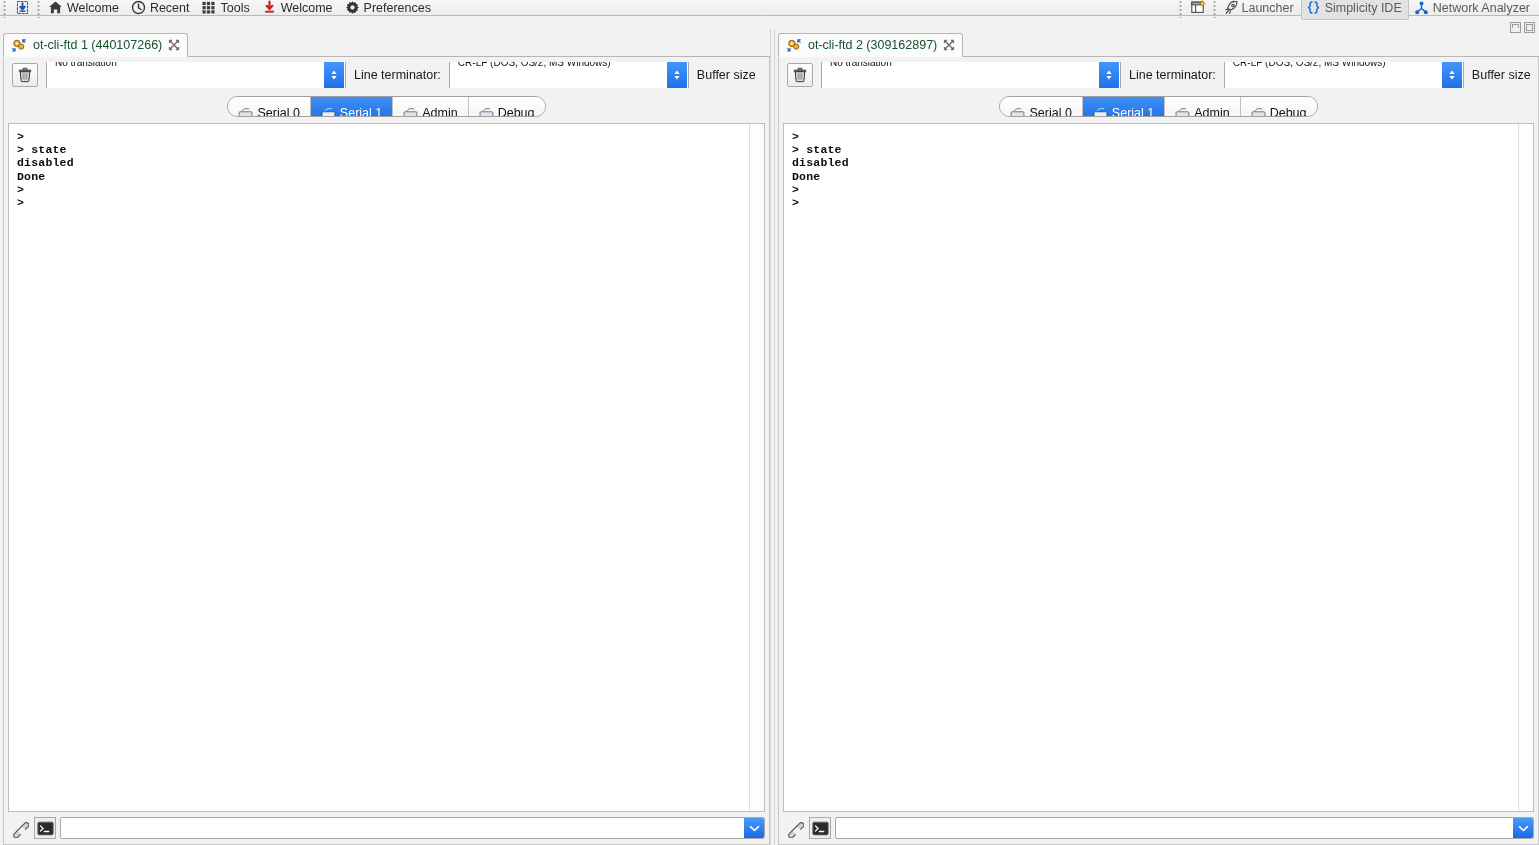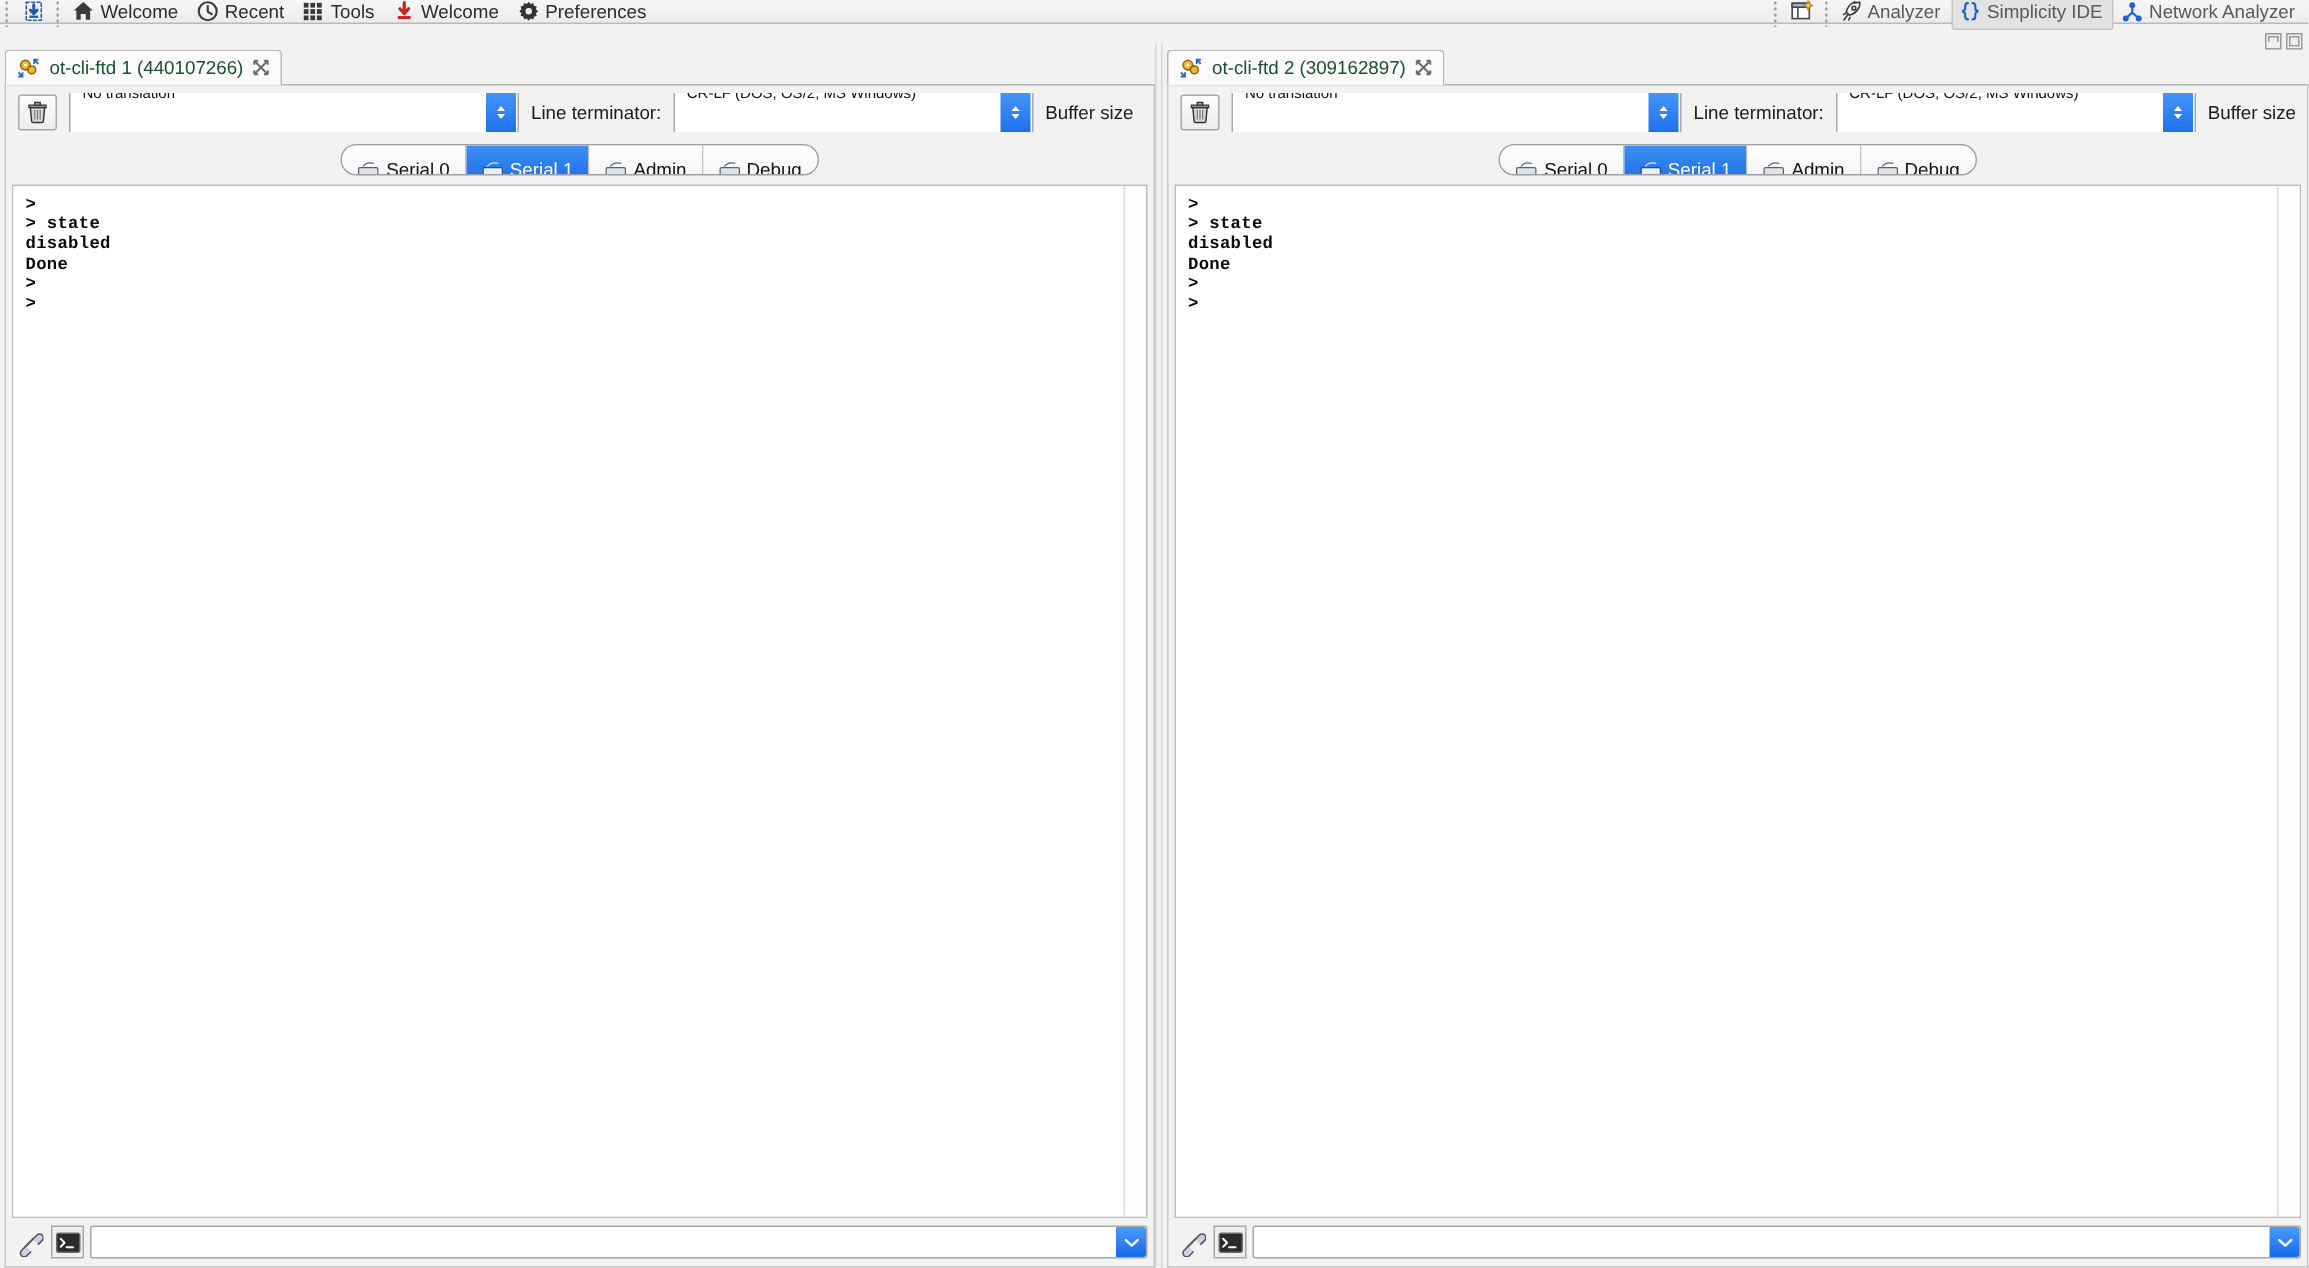--- a/index.html
+++ b/index.html
@@ -389,21 +389,21 @@
     <div class="grip"></div>
 
     <div class="tb-item muted">
       <span class="ico">
         <svg width="14" height="15" viewBox="0 0 14 16">
           <path d="M9.6 1.4c-3 1.1-5.4 4.3-6 7.2l2.2 2.2c2.9-.7 6-3.1 7.1-6.1.3-.9.4-2 .3-3-1-.1-2.1 0-3.6.4z" fill="none" stroke="#3a3a3a" stroke-width="1.15"></path>
           <circle cx="9.1" cy="5.8" r="1.35" fill="none" stroke="#3a3a3a" stroke-width="1.15"></circle>
           <path d="M4.6 10.6 1.9 14.2M3.3 9.5l-1.7.9M6.3 12.4l-.9 1.7" fill="none" stroke="#3a3a3a" stroke-width="1.15" stroke-linecap="round"></path>
         </svg>
       </span>
-      <span>Analyzer</span>
+      <span>Launcher</span>
     </div>
 
     <div class="tb-item active muted">
       <span class="ico">
         <svg width="15" height="15" viewBox="0 0 16 16">
           <path d="M6.4 2.2c-1.6 0-2 .8-2 2.1v1.5c0 1-.5 1.6-1.5 1.8v.8c1 .2 1.5.8 1.5 1.8v1.5c0 1.3.4 2.1 2 2.1" fill="none" stroke="#1a62d0" stroke-width="1.5" stroke-linecap="round"></path>
           <path d="M9.6 2.2c1.6 0 2 .8 2 2.1v1.5c0 1 .5 1.6 1.5 1.8v.8c-1 .2-1.5.8-1.5 1.8v1.5c0 1.3-.4 2.1-2 2.1" fill="none" stroke="#1a62d0" stroke-width="1.5" stroke-linecap="round"></path>
         </svg>
       </span>
       <span>Simplicity IDE</span>

